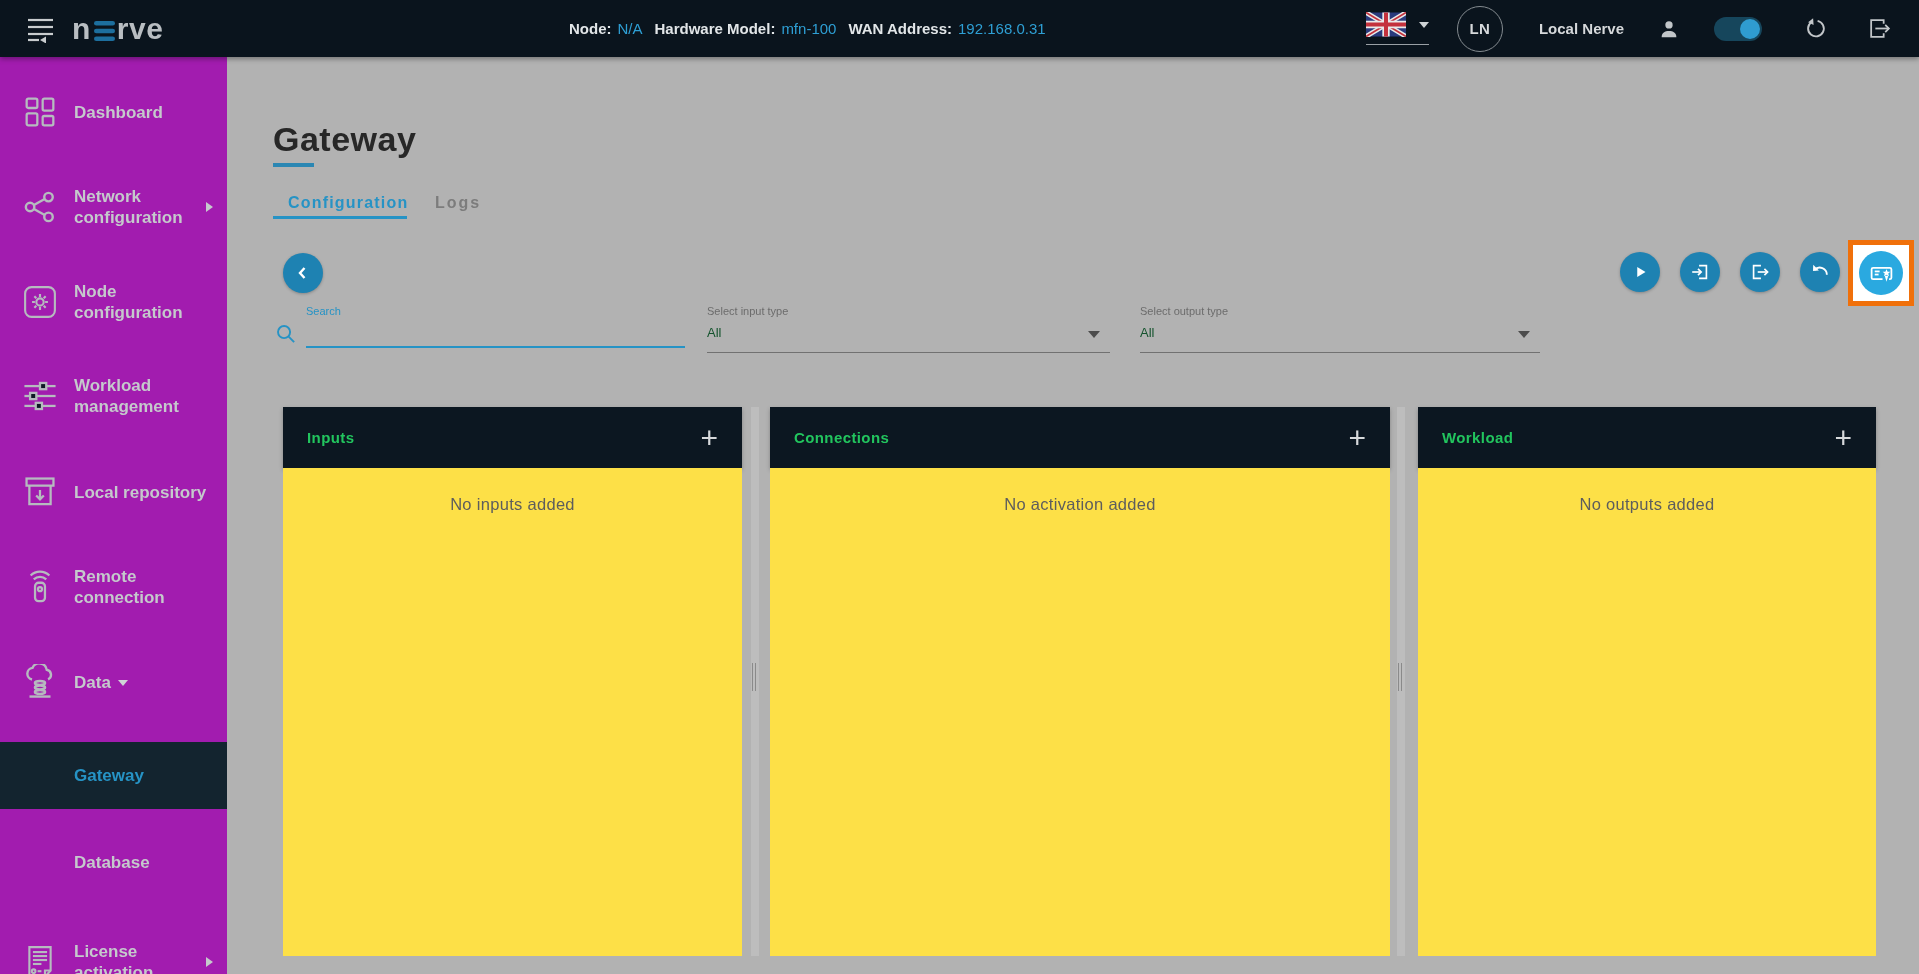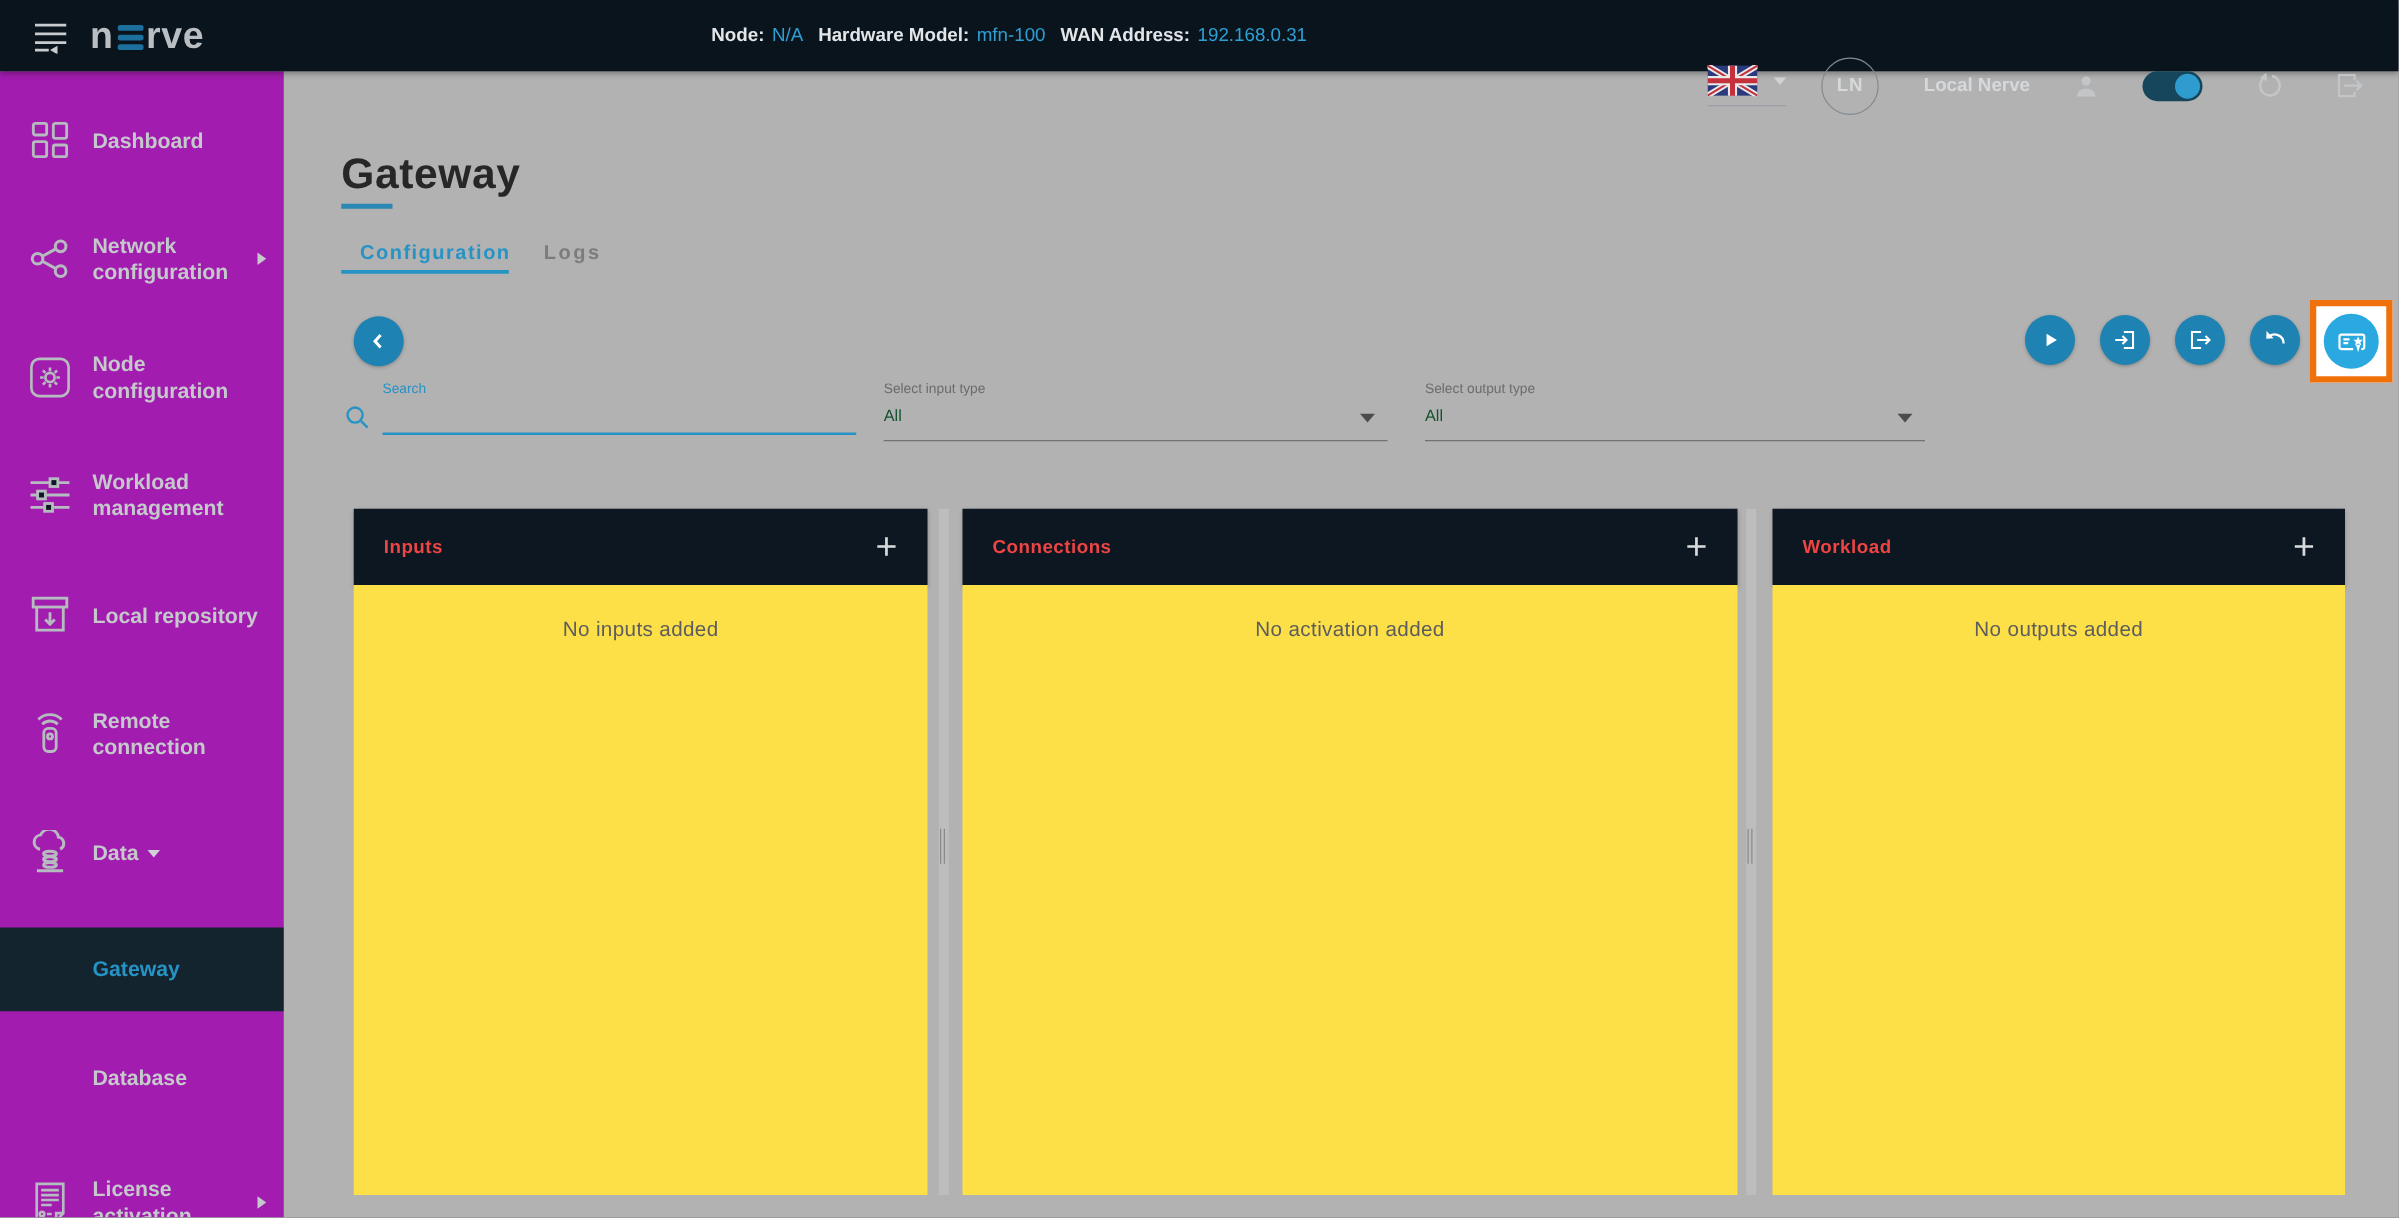--- a/index.html
+++ b/index.html
@@ -10,21 +10,21 @@
   
   .topbar { position:absolute; top:0; left:0; width:1919px; height:57px; background:#0a141d;
             box-shadow:0 2px 5px rgba(0,0,0,.35); z-index:30; }
   .topbar-left { position:absolute; left:26px; top:0; height:57px; display:flex; align-items:center; gap:16px; }
   .hamburger { width:30px; height:28px; cursor:pointer; display:flex; align-items:center; }
   .logo { display:flex; align-items:center; font-size:30px; font-weight:700; color:#b9bec2; letter-spacing:.5px; cursor:default; }
   .logo .bars { margin:4px 2px 0 3px; }
   .topbar-center { position:absolute; left:569px; top:0; height:57px; display:flex; align-items:center; gap:6px; font-size:15px; white-space:nowrap; }
   .tb-label { color:#e2e6e8; font-weight:700; }
   .tb-value { color:#2e9fd4; font-weight:400; margin-right:6px; }
-  .topbar-right { position:absolute; right:27px; top:0; height:57px; display:flex; align-items:center;margin-top:40px; }
+  .topbar-right { position:absolute; right:27px; top:0; height:57px; display:flex; align-items:center; }
   .lang-select { display:flex; align-items:center; gap:13px; padding-bottom:7px; border-bottom:1px solid #9aa0a5; cursor:pointer; }
   .lang-select svg { display:block; }
   .caret-down { width:0; height:0; border-left:5px solid transparent; border-right:5px solid transparent; border-top:6px solid #cfd3d6; }
   .avatar { width:46px; height:46px; border-radius:50%; border:1px solid #848b90; color:#d6d9db; font-size:15px; font-weight:700;
             display:flex; align-items:center; justify-content:center; letter-spacing:.5px; margin-left:28px; cursor:pointer; }
   .account-name { color:#d6d9db; font-size:15px; font-weight:700; margin-left:36px; }
   .person-btn { margin-left:34px; color:#c2c6c9; cursor:pointer; display:flex; }
   .toggle { position:relative; width:48px; height:24px; border-radius:12px; background:#16465c; margin-left:34px; cursor:pointer; }
   .toggle .knob { position:absolute; right:2px; top:2px; width:20px; height:20px; border-radius:50%; background:#2f9cd0; }
   .restart-btn { margin-left:42px; color:#c2c6c9; cursor:pointer; display:flex; }
@@ -83,21 +83,21 @@
   .highlight-box { position:absolute; left:1621px; top:183px; width:66px; height:66px; background:#ffffff;
                    border:5px solid #f0700a; display:flex; align-items:center; justify-content:center; z-index:5; }
   .btn-deploy { width:44px; height:44px; border-radius:50%; background:#2aa9e0; display:flex; align-items:center; justify-content:center; cursor:pointer; }
 
   .panel { position:absolute; top:350px; height:549px; }
   .panel-inputs      { left:56px;   width:459px; }
   .panel-connections { left:543px;  width:620px; }
   .panel-outputs     { left:1191px; width:458px; }
   .panel-header { height:61px; background:#0c1721; display:flex; align-items:center; justify-content:space-between;
                   padding:0 24px; box-shadow:0 2px 4px rgba(0,0,0,.25); }
-  .panel-title { font-size:15px; font-weight:700; color:#ef4444; letter-spacing:.4px; }
+  .panel-title { font-size:15px; font-weight:700; color:#22c55e; letter-spacing:.4px; }
   .panel-plus { font-size:30px; font-weight:300; color:#d7d9db; cursor:pointer; line-height:26px; }
   .panel-body { height:488px; background:#fde047; text-align:center; }
   .panel-empty { display:inline-block; margin-top:27px; font-size:16.5px; color:#5d5d5d; letter-spacing:.3px; }
 
   .gutter { position:absolute; top:350px; height:549px; width:8px; background:#bdbdbd; }
   .gutter-1 { left:524px; } .gutter-2 { left:1170px; }
   .gutter-handle { position:absolute; top:256px; left:1px; width:4px; height:28px; border-left:1px solid #8a8a8a; border-right:1px solid #8a8a8a; }
 </style>
 </head>
 <body>

